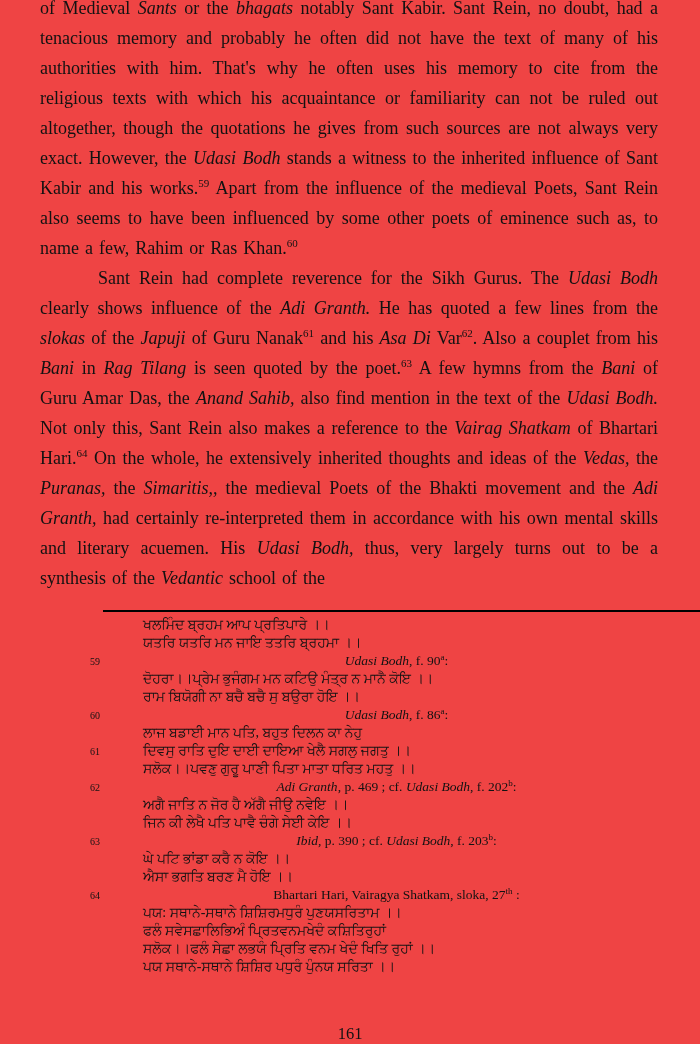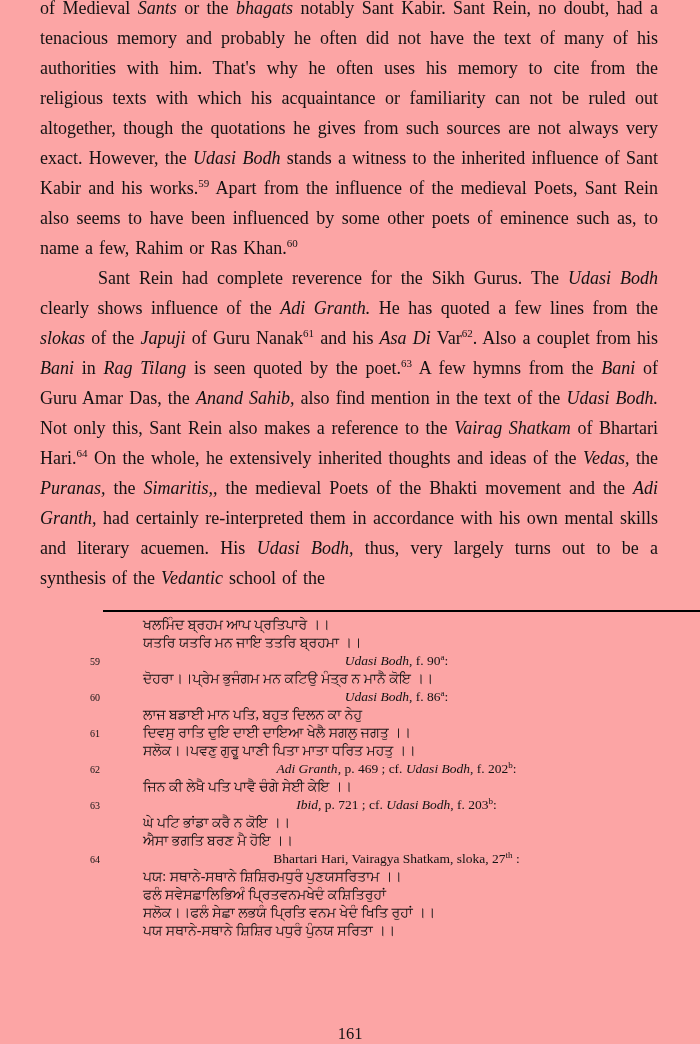--- a/index.html
+++ b/index.html
@@ -1,16 +1,16 @@
 <!DOCTYPE html>
 <html><head>
 <meta charset="utf-8">
 <style>
   html,body{margin:0;padding:0;background:#ffffff;}
-  .page{position:relative;width:700px;height:1044px;background:#fca5a5;overflow:hidden;
+  .page{position:relative;width:700px;height:1044px;background:#ef4444;overflow:hidden;
         font-family:"Liberation Serif", serif;color:#121212;}
   .main{position:absolute;top:-7px;left:40px;width:618px;}
   .para{margin:0;font-size:18px;line-height:30px;text-align:justify;word-spacing:1.5px;}
   .para.indent{text-indent:58px;}
   .it{font-style:italic;}
   sup.sup{font-size:11px;vertical-align:super;line-height:0;}
   .fn-sep{position:absolute;left:103px;right:0;top:610px;height:0;border-top:2px solid #000;}
   .fns{position:absolute;left:0;right:25px;top:616px;font-size:13.5px;line-height:18px;}
   .fn-item{position:relative;margin-left:40px;}
   .fn-num{position:absolute;left:50px;top:1px;font-size:10px;}
@@ -32,39 +32,41 @@
 
   <div class="fns">
       <div class="fn-item">
         <div class="fn-quote">ਖਲਮਿੰਦ ਬ੍ਰਹਮ ਆਪ ਪ੍ਰਤਿਪਾਰੇ ।।</div>
         <div class="fn-quote">ਯਤਰਿ ਯਤਰਿ ਮਨ ਜਾਇ ਤਤਰਿ ਬ੍ਰਹਮਾ ।।</div>
       </div>
       <div class="fn-item">
         <span class="fn-num">59</span>
         <div class="fn-ref"><span class="it">Udasi Bodh</span><span>, f. 90</span><sup class="sup">a</sup><span>:</span></div>
         <div class="fn-quote">ਦੋਹਰਾ।।ਪ੍ਰੇਮ ਭੁਜੰਗਮ ਮਨ ਕਟਿਉ ਮੰਤ੍ਰ ਨ ਮਾਨੈ ਕੋਇ ।।</div>
+        <div class="fn-quote">ਰਾਮ ਬਿਯੋਗੀ ਨਾ ਬਚੈ ਬਚੈ ਸੁ ਬਉਰਾ ਹੋਇ ।।</div>
       </div>
       <div class="fn-item">
         <span class="fn-num">60</span>
         <div class="fn-ref"><span class="it">Udasi Bodh</span><span>, f. 86</span><sup class="sup">a</sup><span>:</span></div>
         <div class="fn-quote">ਲਾਜ ਬਡਾਈ ਮਾਨ ਪਤਿ, ਬਹੁਤ ਦਿਲਨ ਕਾ ਨੇਹੁ</div>
       </div>
       <div class="fn-item">
         <span class="fn-num">61</span>
         <div class="fn-quote">ਦਿਵਸੁ ਰਾਤਿ ਦੁਇ ਦਾਈ ਦਾਇਆ ਖੇਲੈ ਸਗਲੁ ਜਗਤੁ ।।</div>
         <div class="fn-quote">ਸਲੋਕ।।ਪਵਣੁ ਗੁਰੂ ਪਾਣੀ ਪਿਤਾ ਮਾਤਾ ਧਰਿਤ ਮਹਤੁ ।।</div>
       </div>
       <div class="fn-item">
         <span class="fn-num">62</span>
         <div class="fn-ref"><span class="it">Adi Granth</span><span>, p. 469 ; cf. </span><span class="it">Udasi Bodh</span><span>, f. 202</span><sup class="sup">b</sup><span>:</span></div>
+        <div class="fn-quote">ਅਗੈ ਜਾਤਿ ਨ ਜੋਰ ਹੈ ਅੱਗੈ ਜੀਉ ਨਵੇਇ ।।</div>
         <div class="fn-quote">ਜਿਨ ਕੀ ਲੇਖੈ ਪਤਿ ਪਾਵੈ ਚੰਗੇ ਸੇਈ ਕੇਇ ।।</div>
       </div>
       <div class="fn-item">
         <span class="fn-num">63</span>
-        <div class="fn-ref"><span class="it">Ibid,</span><span> p. 721 ; cf. </span><span class="it">Udasi Bodh</span><span>, f. 203</span><sup class="sup">b</sup><span>:</span></div>
+        <div class="fn-ref"><span class="it">Ibid,</span><span> p. 390 ; cf. </span><span class="it">Udasi Bodh</span><span>, f. 203</span><sup class="sup">b</sup><span>:</span></div>
         <div class="fn-quote">ਘੇ ਪਟਿ ਭਾਂਡਾ ਕਰੈ ਨ ਕੋਇ ।।</div>
         <div class="fn-quote">ਐਸਾ ਭਗਤਿ ਬਰਣ ਮੈ ਹੋਇ ।।</div>
       </div>
       <div class="fn-item">
         <span class="fn-num">64</span>
         <div class="fn-ref"><span>Bhartari Hari, Vairagya Shatkam, sloka, 27</span><sup class="sup">th</sup><span> :</span></div>
         <div class="fn-quote">ਪਯ: ਸਥਾਨੇ-ਸਥਾਨੇ ਸ਼ਿਸ਼ਿਰਮਧੁਰੰ ਪੁਣਯਸਰਿਤਾਮ ।।</div>
         <div class="fn-quote">ਫਲੰ ਸਵੇਸਛਾਲਿਭਿਅੰ ਪ੍ਰਿਤਵਨਮਖੇਦੰ ਕਸ਼ਿਤਿਰੁਹਾਂ</div>
         <div class="fn-quote">ਸਲੋਕ।।ਫਲੰ ਸੇਛਾ ਲਭਯੰ ਪ੍ਰਿਤਿ ਵਨਮ ਖੇਦੰ ਖਿਤਿ ਰੁਹਾਂ ।।</div>
         <div class="fn-quote">ਪਯ ਸਥਾਨੇ-ਸਥਾਨੇ ਸ਼ਿਸ਼ਿਰ ਪਧੁਰੰ ਪੁੰਨਯ ਸਰਿਤਾ ।।</div>

